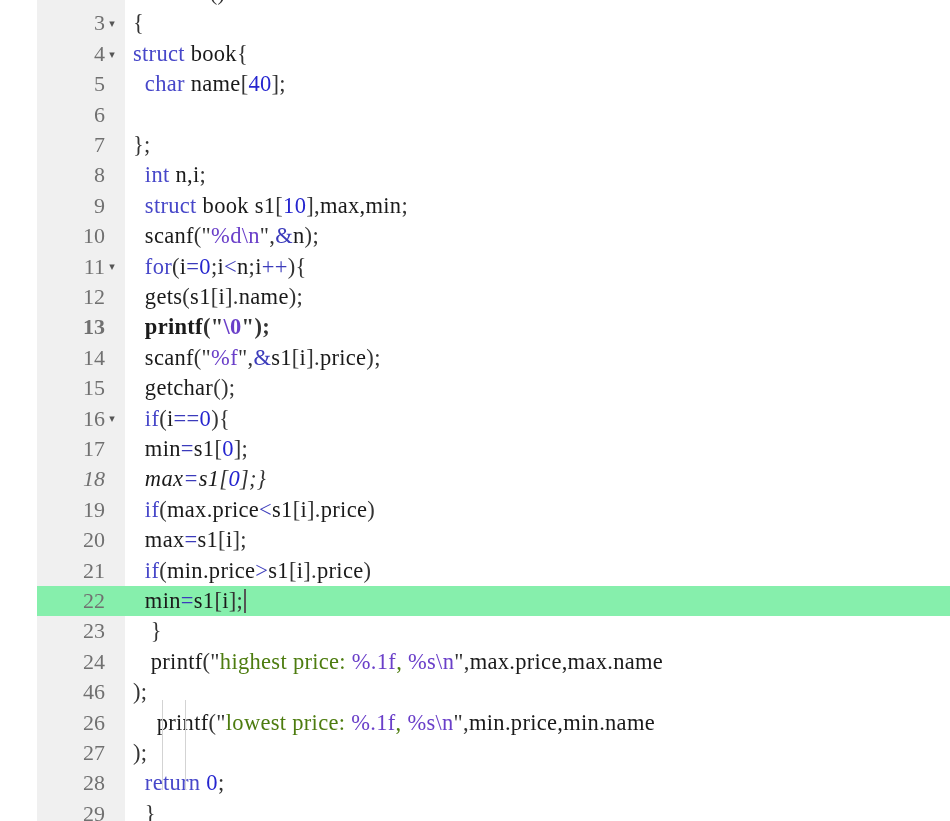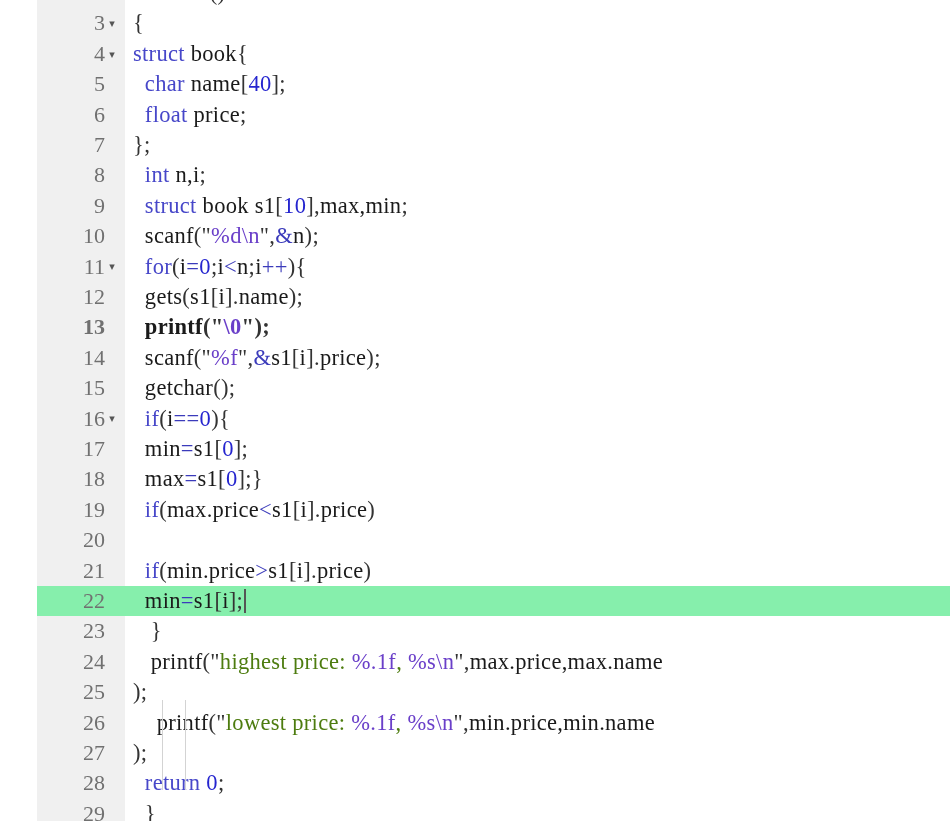--- a/index.html
+++ b/index.html
@@ -133,40 +133,40 @@
 <body>
 
 <div id="editor">
   <div class="gutter-bg"></div>
   <div class="left-margin"></div>
   <div class="code-area" id="code-area">
       <div class="line" style="position: absolute; left: 0px; top: -22px; width: 950px;"><div class="gutter"><span class="num">2</span><span class="fold empty">▾</span></div><div class="content"><span class="kw">int</span><span class="id"> main</span><span class="pun">()</span></div></div>
       <div class="line" style="position: absolute; left: 0px; top: 8.4px; width: 950px;"><div class="gutter"><span class="num">3</span><span class="fold">▾</span></div><div class="content"><span class="pun">{</span></div></div>
       <div class="line" style="position: absolute; left: 0px; top: 38.8px; width: 950px;"><div class="gutter"><span class="num">4</span><span class="fold">▾</span></div><div class="content"><span class="kw">struct</span><span class="id"> book</span><span class="pun">{</span></div></div>
       <div class="line" style="position: absolute; left: 0px; top: 69.2px; width: 950px;"><div class="gutter"><span class="num">5</span><span class="fold empty">▾</span></div><div class="content"><span class="id">  </span><span class="kw">char</span><span class="id"> name</span><span class="pun">[</span><span class="num2">40</span><span class="pun">];</span></div></div>
-      <div class="line" style="position: absolute; left: 0px; top: 99.6px; width: 950px;"><div class="gutter"><span class="num">6</span><span class="fold empty">▾</span></div><div class="content"><span class="id">  </span><span class="kw">float</span><span class="id"> price</span><span class="pun">;</span></div></div>
+      <div class="line" style="position: absolute; left: 0px; top: 99.6px; width: 950px;"><div class="gutter"><span class="num">6</span><span class="fold empty">▾</span></div></div>
       <div class="line" style="position: absolute; left: 0px; top: 130px; width: 950px;"><div class="gutter"><span class="num">7</span><span class="fold empty">▾</span></div><div class="content"><span class="pun">};</span></div></div>
       <div class="line" style="position: absolute; left: 0px; top: 160.4px; width: 950px;"><div class="gutter"><span class="num">8</span><span class="fold empty">▾</span></div><div class="content"><span class="id">  </span><span class="kw">int</span><span class="id"> n,i</span><span class="pun">;</span></div></div>
       <div class="line" style="position: absolute; left: 0px; top: 190.8px; width: 950px;"><div class="gutter"><span class="num">9</span><span class="fold empty">▾</span></div><div class="content"><span class="id">  </span><span class="kw">struct</span><span class="id"> book s1</span><span class="pun">[</span><span class="num2">10</span><span class="pun">],</span><span class="id">max,min</span><span class="pun">;</span></div></div>
       <div class="line" style="position: absolute; left: 0px; top: 221.2px; width: 950px;"><div class="gutter"><span class="num">10</span><span class="fold empty">▾</span></div><div class="content"><span class="id">  scanf</span><span class="pun">("</span><span class="fmt">%d</span><span class="fmt">\n</span><span class="pun">",</span><span class="op">&amp;</span><span class="id">n</span><span class="pun">);</span></div></div>
       <div class="line" style="position: absolute; left: 0px; top: 251.6px; width: 950px;"><div class="gutter"><span class="num">11</span><span class="fold">▾</span></div><div class="content"><span class="id">  </span><span class="kw">for</span><span class="pun">(</span><span class="id">i</span><span class="op">=</span><span class="num2">0</span><span class="pun">;</span><span class="id">i</span><span class="op">&lt;</span><span class="id">n</span><span class="pun">;</span><span class="id">i</span><span class="op">++</span><span class="pun">){</span></div></div>
       <div class="line" style="position: absolute; left: 0px; top: 282px; width: 950px;"><div class="gutter"><span class="num">12</span><span class="fold empty">▾</span></div><div class="content"><span class="id">  gets</span><span class="pun">(</span><span class="id">s1</span><span class="pun">[</span><span class="id">i</span><span class="pun">].</span><span class="id">name</span><span class="pun">);</span></div></div>
       <div class="line" style="position: absolute; left: 0px; top: 312.4px; width: 950px; font-weight: bold;"><div class="gutter"><span class="num">13</span><span class="fold empty">▾</span></div><div class="content"><span class="id">  printf</span><span class="pun">("</span><span class="fmt">\0</span><span class="pun">");</span></div></div>
       <div class="line" style="position: absolute; left: 0px; top: 342.8px; width: 950px;"><div class="gutter"><span class="num">14</span><span class="fold empty">▾</span></div><div class="content"><span class="id">  scanf</span><span class="pun">("</span><span class="fmt">%f</span><span class="pun">",</span><span class="op">&amp;</span><span class="id">s1</span><span class="pun">[</span><span class="id">i</span><span class="pun">].</span><span class="id">price</span><span class="pun">);</span></div></div>
       <div class="line" style="position: absolute; left: 0px; top: 373.2px; width: 950px;"><div class="gutter"><span class="num">15</span><span class="fold empty">▾</span></div><div class="content"><span class="id">  getchar</span><span class="pun">();</span></div></div>
       <div class="line" style="position: absolute; left: 0px; top: 403.6px; width: 950px;"><div class="gutter"><span class="num">16</span><span class="fold">▾</span></div><div class="content"><span class="id">  </span><span class="kw">if</span><span class="pun">(</span><span class="id">i</span><span class="op">==</span><span class="num2">0</span><span class="pun">){</span></div></div>
       <div class="line" style="position: absolute; left: 0px; top: 434px; width: 950px;"><div class="gutter"><span class="num">17</span><span class="fold empty">▾</span></div><div class="content"><span class="id">  min</span><span class="op">=</span><span class="id">s1</span><span class="pun">[</span><span class="num2">0</span><span class="pun">];</span></div></div>
-      <div class="line" style="position: absolute; left: 0px; top: 464.4px; width: 778px;"><div class="gutter"><span class="num">18</span><span class="fold empty">▾</span></div><div class="content"><span class="id">  max</span><span class="op">=</span><span class="id">s1</span><span class="pun">[</span><span class="num2">0</span><span class="pun">];}</span></div></div>
+      <div class="line" style="position: absolute; left: 0px; top: 464.4px; width: 778px; font-style: italic;"><div class="gutter"><span class="num">18</span><span class="fold empty">▾</span></div><div class="content"><span class="id">  max</span><span class="op">=</span><span class="id">s1</span><span class="pun">[</span><span class="num2">0</span><span class="pun">];}</span></div></div>
       <div class="line" style="position: absolute; left: 0px; top: 494.8px; width: 950px;"><div class="gutter"><span class="num">19</span><span class="fold empty">▾</span></div><div class="content"><span class="id">  </span><span class="kw">if</span><span class="pun">(</span><span class="id">max.price</span><span class="op">&lt;</span><span class="id">s1</span><span class="pun">[</span><span class="id">i</span><span class="pun">].</span><span class="id">price</span><span class="pun">)</span></div></div>
-      <div class="line" style="position: absolute; left: 0px; top: 525.2px; width: 950px;"><div class="gutter"><span class="num">20</span><span class="fold empty">▾</span></div></div>
+      <div class="line" style="position: absolute; left: 0px; top: 525.2px; width: 950px;"><div class="gutter"><span class="num">20</span><span class="fold empty">▾</span></div><div class="content"><span class="id">  max</span><span class="op">=</span><span class="id">s1</span><span class="pun">[</span><span class="id">i</span><span class="pun">];</span></div></div>
       <div class="line" style="position: absolute; left: 0px; top: 555.6px; width: 950px;"><div class="gutter"><span class="num">21</span><span class="fold empty">▾</span></div><div class="content"><span class="id">  </span><span class="kw">if</span><span class="pun">(</span><span class="id">min.price</span><span class="op">&gt;</span><span class="id">s1</span><span class="pun">[</span><span class="id">i</span><span class="pun">].</span><span class="id">price</span><span class="pun">)</span></div></div>
       <div class="line current" style="position: absolute; left: 0px; top: 586px; width: 950px;"><div class="gutter"><span class="num">22</span><span class="fold empty">▾</span></div><div class="content"><span class="id">  min</span><span class="op">=</span><span class="id">s1</span><span class="pun">[</span><span class="id">i</span><span class="pun">];</span><span class="caret"></span></div></div>
       <div class="line" style="position: absolute; left: 0px; top: 616.4px; width: 950px;"><div class="gutter"><span class="num">23</span><span class="fold empty">▾</span></div><div class="content"><span class="pun">   }</span></div></div>
       <div class="line" style="position: absolute; left: 0px; top: 646.8px; width: 950px;"><div class="gutter"><span class="num">24</span><span class="fold empty">▾</span></div><div class="content"><span class="id">   printf</span><span class="pun">("</span><span class="str">highest price: </span><span class="fmt">%.1f</span><span class="str">, </span><span class="fmt">%s</span><span class="fmt">\n</span><span class="pun">",</span><span class="id">max.price,max.name</span></div></div>
-      <div class="line" style="position: absolute; left: 0px; top: 677.2px; width: 950px;"><div class="gutter"><span class="num">25</span><span class="fold empty">▾</span></div><div class="content"><span class="pun">);</span></div></div>
+      <div class="line" style="position: absolute; left: 0px; top: 677.2px; width: 950px;"><div class="gutter"><span class="num">46</span><span class="fold empty">▾</span></div><div class="content"><span class="pun">);</span></div></div>
       <div class="line" style="position: absolute; left: 0px; top: 707.6px; width: 950px;"><div class="gutter"><span class="num">26</span><span class="fold empty">▾</span></div><div class="content"><span class="id">    printf</span><span class="pun">("</span><span class="str">lowest price: </span><span class="fmt">%.1f</span><span class="str">, </span><span class="fmt">%s</span><span class="fmt">\n</span><span class="pun">",</span><span class="id">min.price,min.name</span></div></div>
       <div class="line" style="position: absolute; left: 0px; top: 738px; width: 950px;"><div class="gutter"><span class="num">27</span><span class="fold empty">▾</span></div><div class="content"><span class="pun">);</span></div></div>
       <div class="line" style="position: absolute; left: 0px; top: 768.4px; width: 950px;"><div class="gutter"><span class="num">28</span><span class="fold empty">▾</span></div><div class="content"><span class="id">  </span><span class="kw">return</span><span class="id"> </span><span class="num2">0</span><span class="pun">;</span></div></div>
       <div class="line" style="position: absolute; left: 0px; top: 798.8px; width: 950px;"><div class="gutter"><span class="num">29</span><span class="fold empty">▾</span></div><div class="content"><span class="pun">  }</span></div></div>
     </div>
   <div id="guides">
       <div class="indent-guide" style="left: 162px; top: 700px; height: 90px;"></div>
       <div class="indent-guide" style="left: 185px; top: 700px; height: 90px;"></div>
     </div>
 </div>

